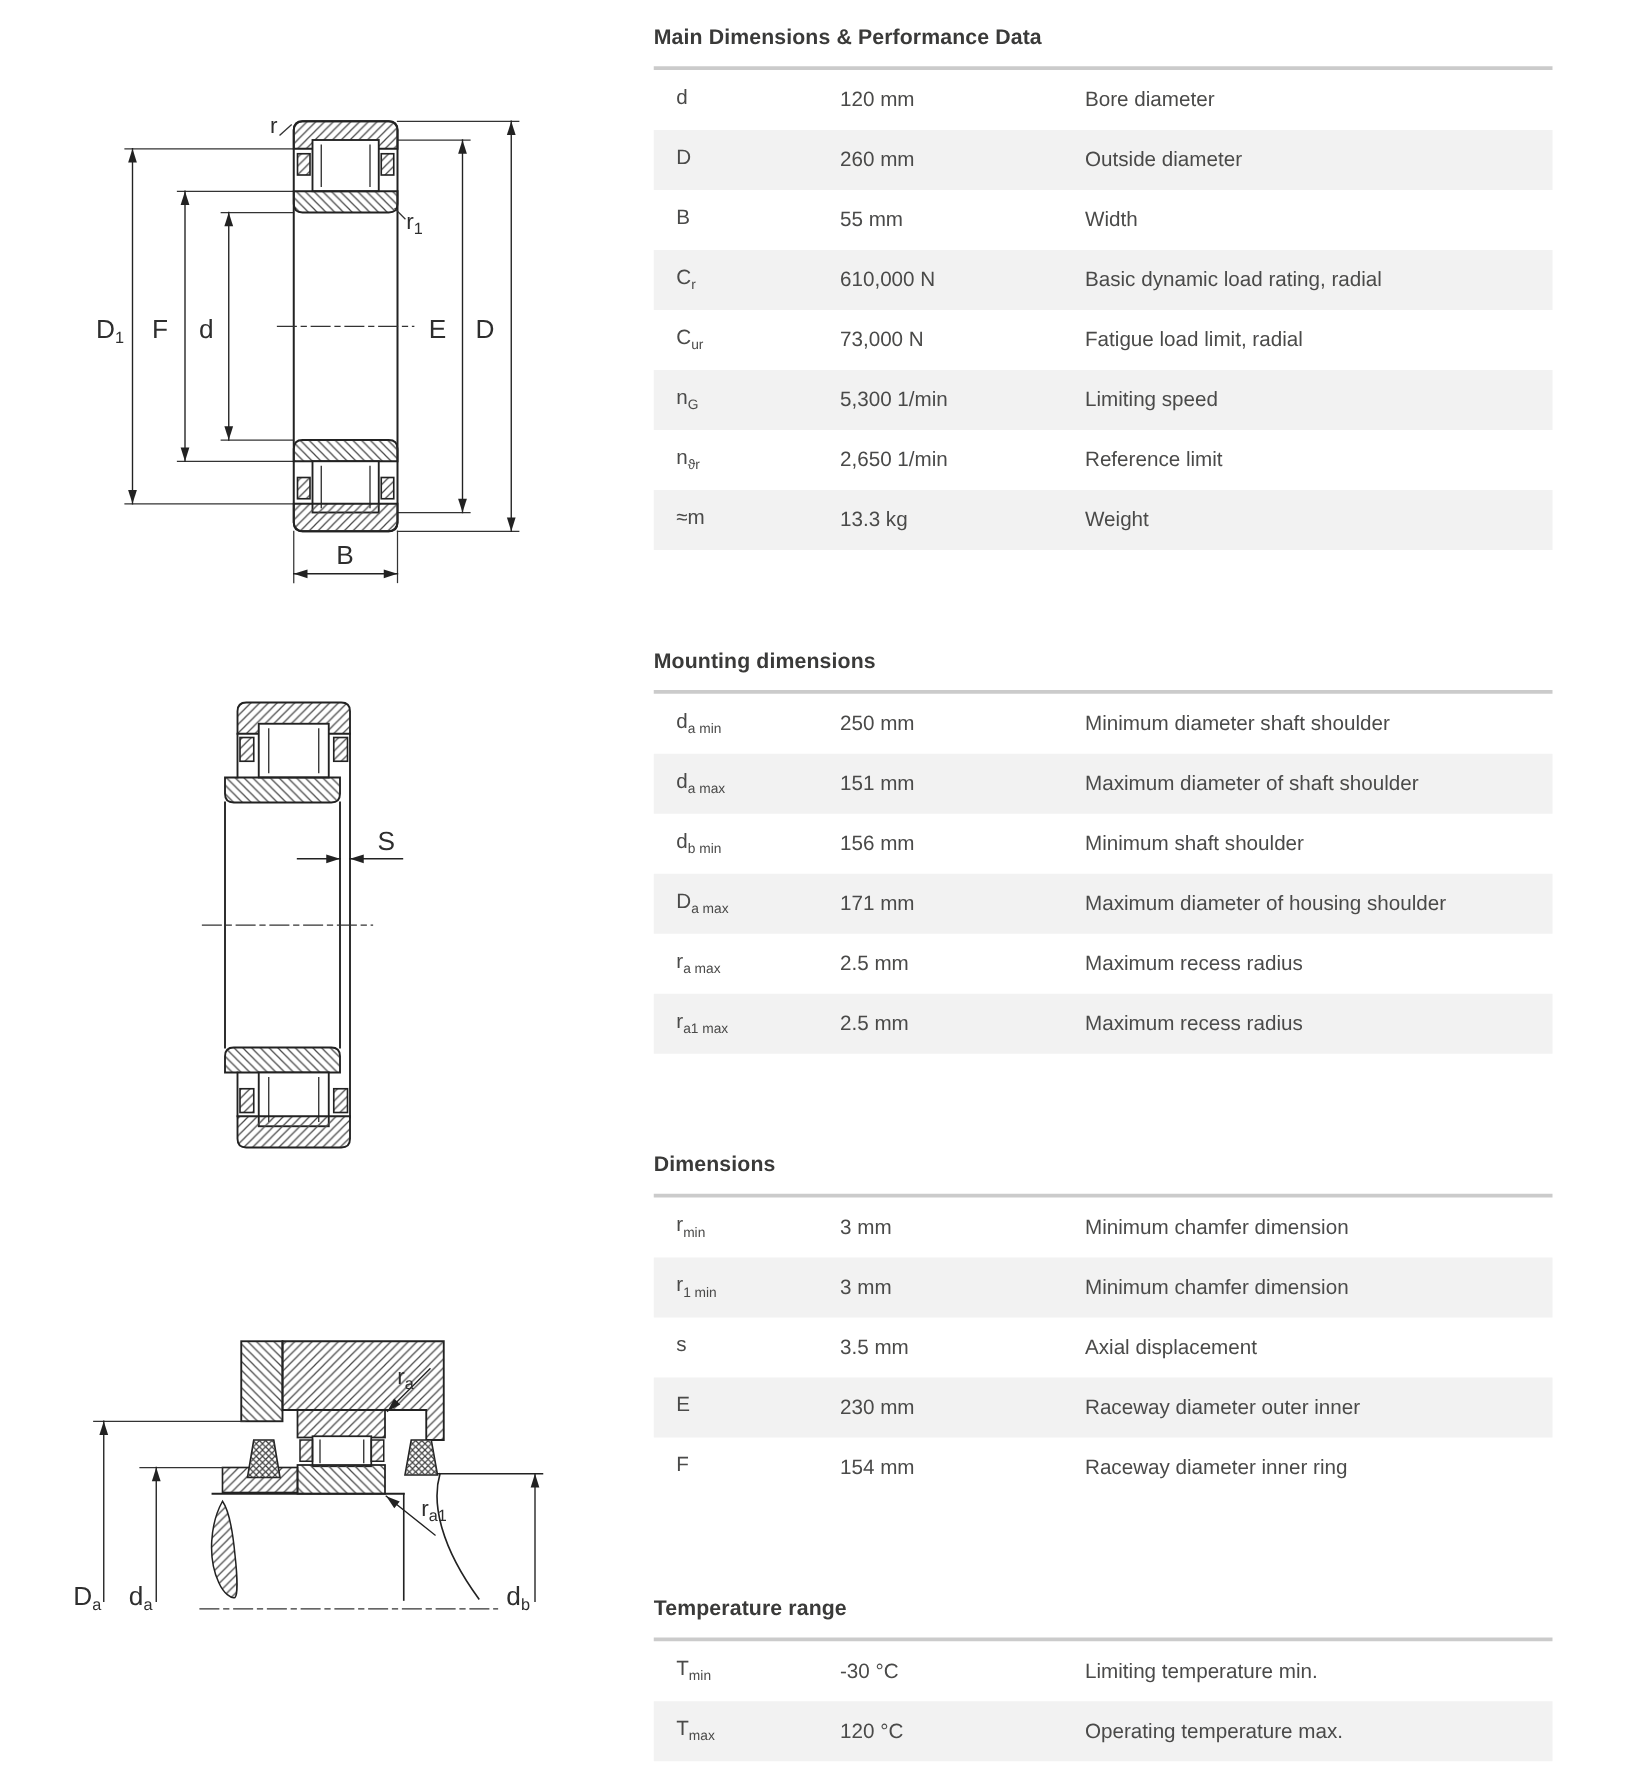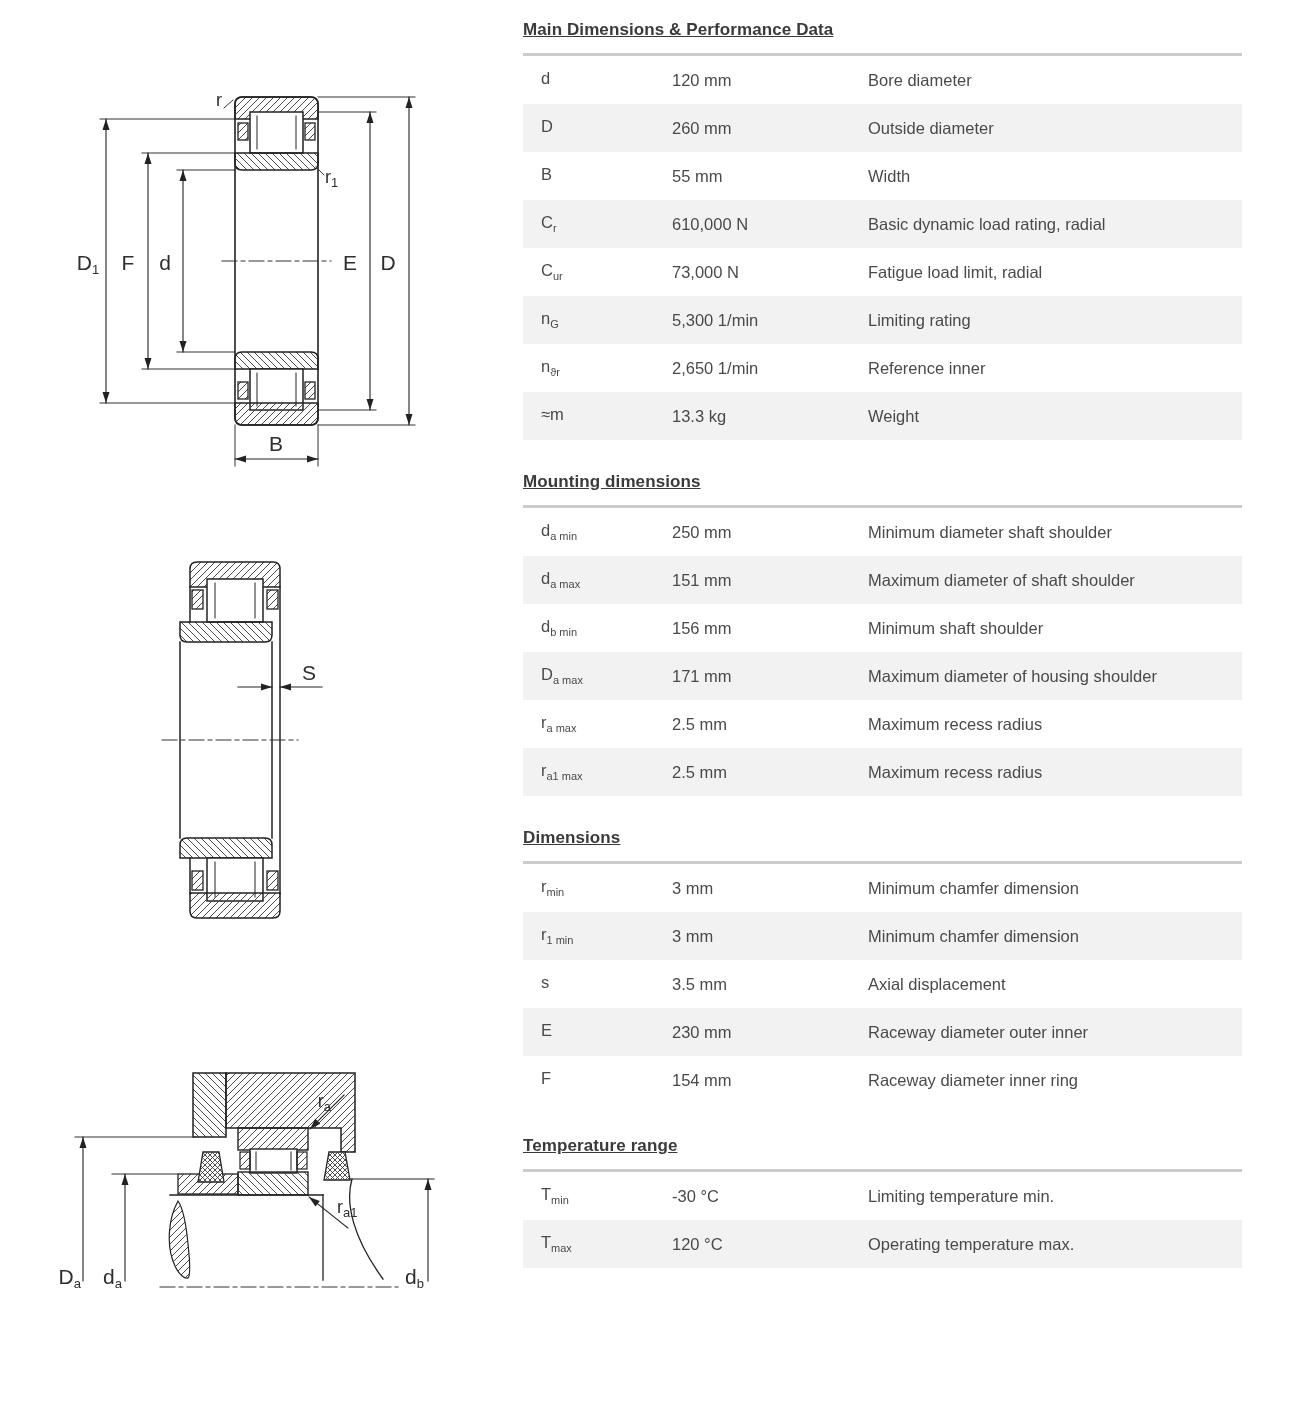--- a/index.html
+++ b/index.html
@@ -4,24 +4,24 @@
 <style>
   html,body { margin:0; padding:0; background:#ffffff; }
   .page {
     position:relative; width:1308px; height:1416px; background:#ffffff;
     font-family:"Liberation Sans", sans-serif; overflow:hidden;
   }
   .drawings { position:absolute; left:0; top:0; width:520px; height:1416px; }
   .tables   { position:absolute; left:523px; top:20px; width:719px; }
 
   .spec-section { margin:0; }
-  .spec-section + .spec-section { margin-top:32px; }
+  .spec-section + .spec-section { margin-top:79px; }
   .section-title {
     margin:0 0 13px 0; font-size:17px; line-height:20px; font-weight:700;
-    color:#3a3a39; letter-spacing:0.1px;text-decoration:underline;
+    color:#3a3a39; letter-spacing:0.1px;
   }
   .rows { border-top:3px solid #cbcbcb; }
   .row {
     display:grid; grid-template-columns:131px 196px 1fr;
     align-items:center; height:48px; padding:0 18px;
     font-size:16.5px; color:#4a4a49;
   }
   .row:nth-child(even) { background:#f2f2f2; }
   .sym .sub { font-size:11px; }
   .sym, .val, .desc { white-space:nowrap; overflow:hidden; }
@@ -216,27 +216,27 @@
 
   <div class="row">
     <span class="sym"><span class="base">C</span><sub class="sub">ur</sub></span>
     <span class="val">73,000 N</span>
     <span class="desc">Fatigue load limit, radial</span>
   </div>
 
   <div class="row">
     <span class="sym"><span class="base">n</span><sub class="sub">G</sub></span>
     <span class="val">5,300 1/min</span>
-    <span class="desc">Limiting rating</span>
+    <span class="desc">Limiting speed</span>
   </div>
 
   <div class="row">
     <span class="sym"><span class="base">n</span><sub class="sub">ϑr</sub></span>
     <span class="val">2,650 1/min</span>
-    <span class="desc">Reference inner</span>
+    <span class="desc">Reference limit</span>
   </div>
 
   <div class="row">
     <span class="sym"><span class="base">≈m</span><sub class="sub"></sub></span>
     <span class="val">13.3 kg</span>
     <span class="desc">Weight</span>
   </div>
 </div>
   </section>
 

